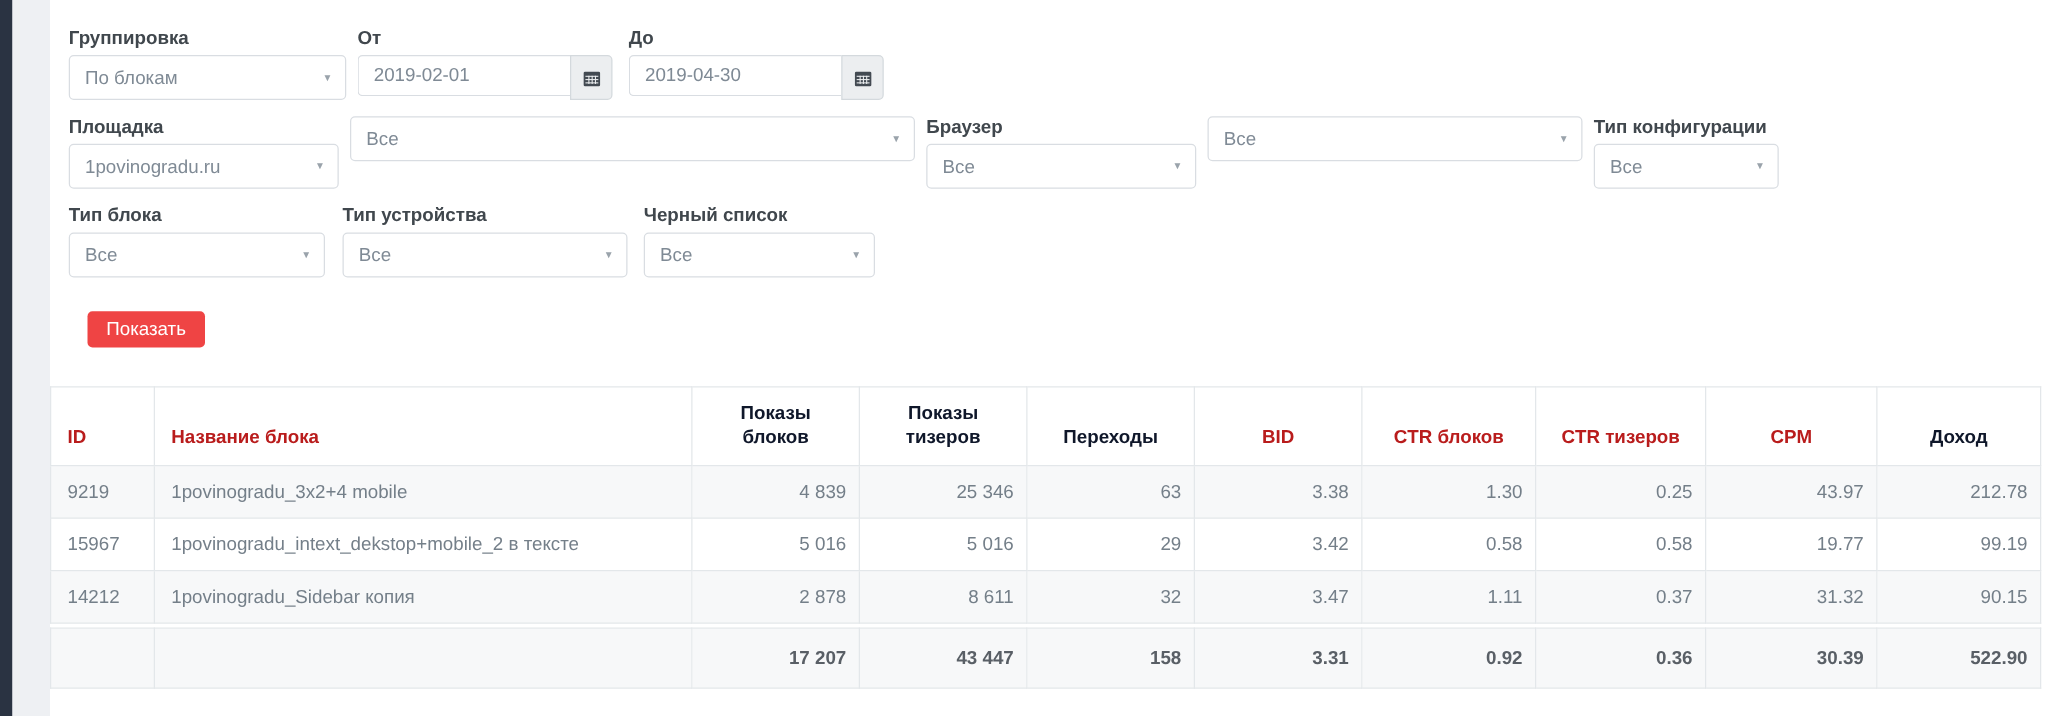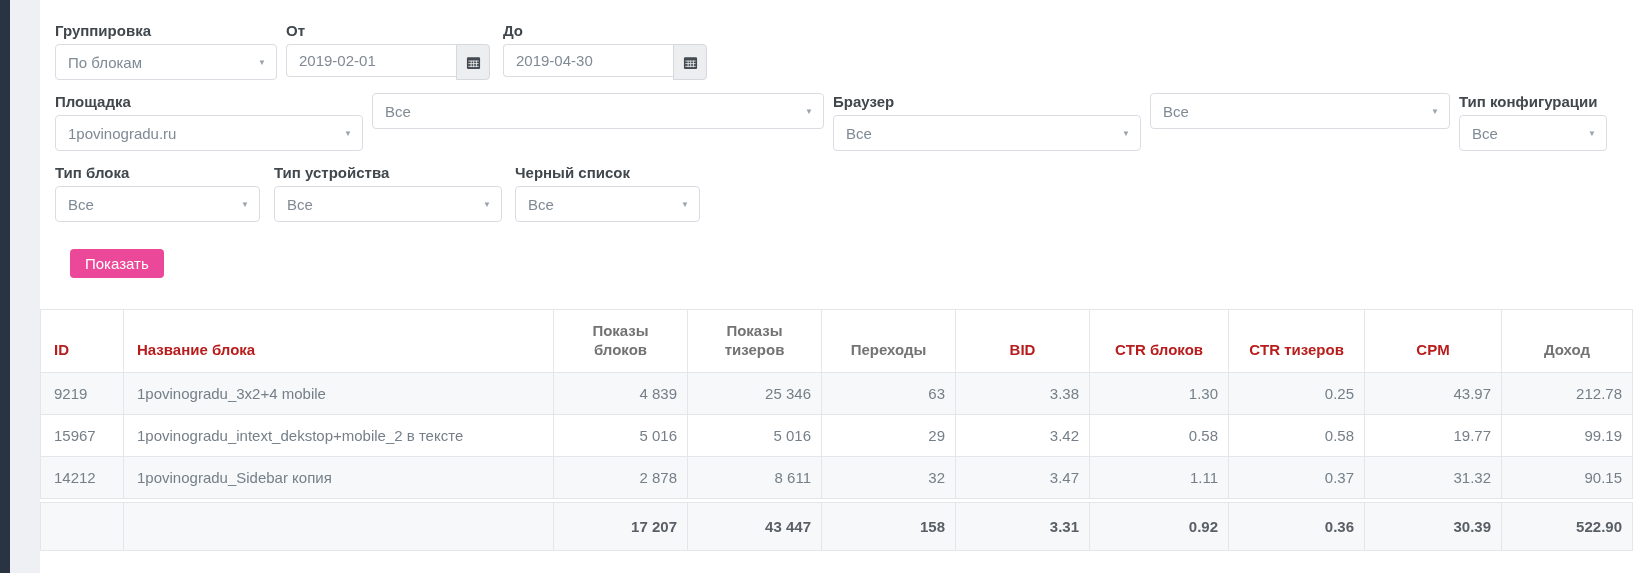--- a/index.html
+++ b/index.html
@@ -15,48 +15,48 @@
   .frow { display: flex; align-items: flex-start; margin-bottom: 13px; }
   .fgroup { margin-right: 9px; }
   .flabel { font-size: 15px; font-weight: bold; color: #40474d; margin-bottom: 5px; line-height: 17px; }
   .ffield {
     position: relative; height: 36px; background: #fff;
     border: 1px solid #d9dde2; border-radius: 4px;
     display: flex; align-items: center; padding: 0 26px 0 12px;
     font-size: 15px; color: #7f8a95; cursor: pointer; white-space: nowrap; overflow: hidden;
   }
   .arrow { position: absolute; right: 10px; top: 50%; transform: translateY(-50%); font-size: 8px; color: #9aa3ab; }
-  .w222{width:222px}.w272{width:308px}.w452{width:452px}.w300{width:300px}.w148{width:148px}
+  .w222{width:222px}.w272{width:216px}.w452{width:452px}.w300{width:300px}.w148{width:148px}
   .w205{width:205px}.w228{width:228px}.w185{width:185px}
   .dategroup { display: flex; }
   .dateinput {
     width: 170px; height: 33px; border: 1px solid #d9dde2; border-right: none;
     border-radius: 4px 0 0 4px; padding: 0 12px; font-size: 15px; color: #7f8a95;
     font-family: "Liberation Sans", sans-serif; outline: none; background: #fff;
   }
   .dateaddon {
     width: 34px; height: 36px; background: #eceef0; border: 1px solid #d4d9dd;
     border-radius: 0 4px 4px 0; display: flex; align-items: center; justify-content: center; cursor: pointer;
   }
   .btn-show {
     margin: 14px 0 0 15px; display: inline-block; border: none; cursor: pointer;
-    background: #ec4899; color: #ffffff; font-size: 15px; font-family: "Liberation Sans", sans-serif;
+    background: #ef4444; color: #ffffff; font-size: 15px; font-family: "Liberation Sans", sans-serif;
     padding: 6px 15px; border-radius: 4px; line-height: 17px;
   }
 
   
   .tablewrap { margin-top: 31px; }
   table { border-collapse: collapse; table-layout: fixed; width: 1592px; font-size: 15px; }
   th, td { border: 1px solid #e3e7ea; overflow: hidden; }
   table.data, table.totals { border: 1px solid #ccd2d7; }
   th {
     color: #b91c1c; font-weight: bold; text-align: center; vertical-align: bottom;
     padding: 11px 10px 13px; line-height: 19px; background: #fff;
   }
-  th.sortable { color: #737373; cursor: pointer; text-align: center; }
+  th.sortable { color: #0f172a; cursor: pointer; text-align: center; }
   th.left, td.left { text-align: left; padding-left: 13px; }
   td { color: #747f89; text-align: right; padding: 11px 10px; line-height: 19px; background: #fff; }
   tbody tr:nth-child(odd) td { background: #f7f8f9; }
   table.totals { margin-top: 3px; }
   table.totals td { font-weight: bold; color: #595f66; padding: 14px 10px; background: #fff; }
 </style>
 </head>
 <body>
 
 <div class="viewport">

